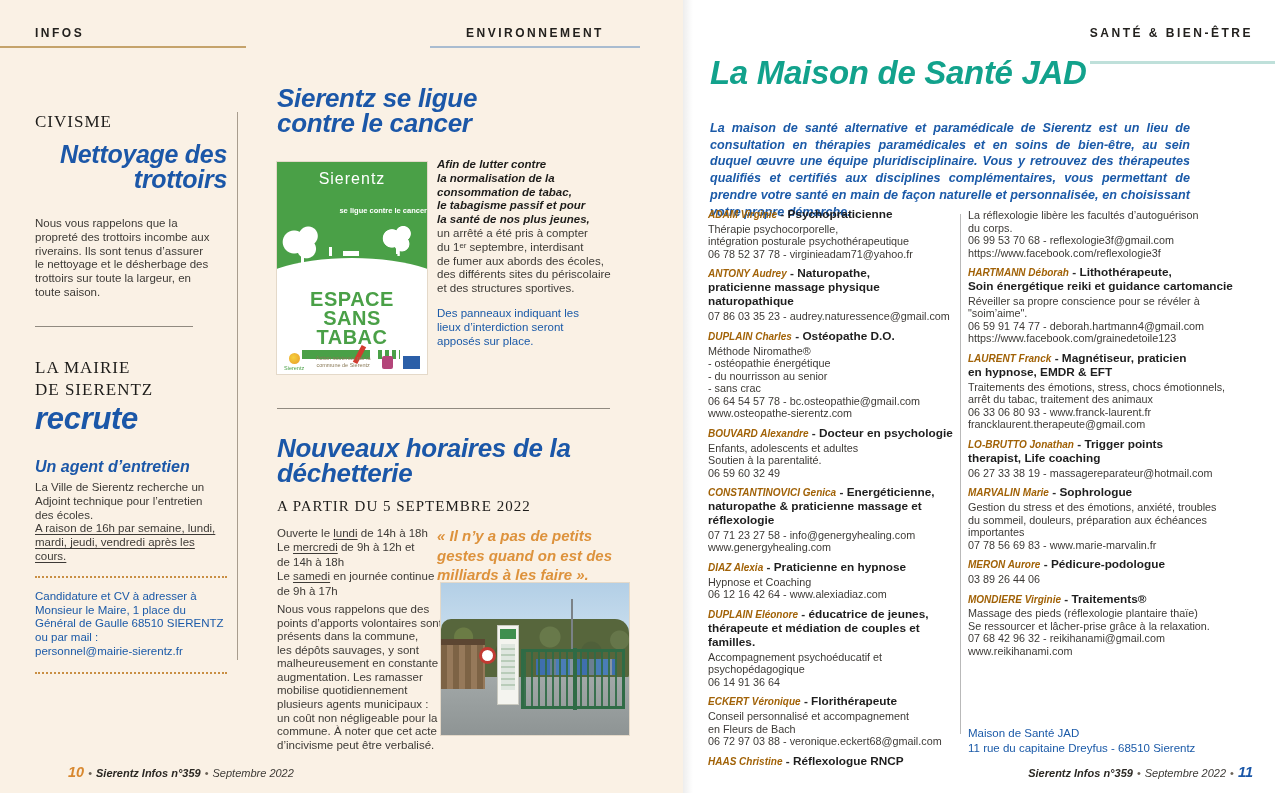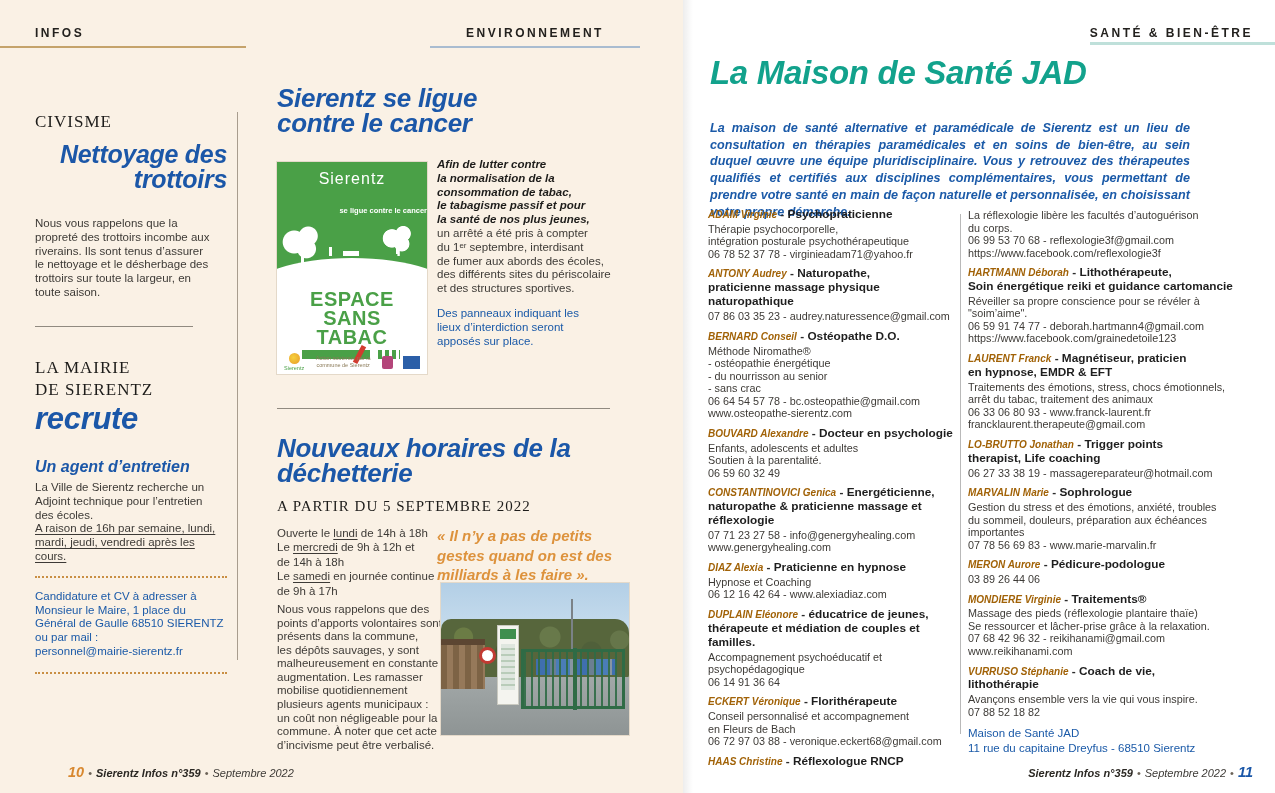--- a/index.html
+++ b/index.html
@@ -7,21 +7,21 @@
        font-family:"Liberation Sans",sans-serif;color:#3d3a36;}
   .page{position:absolute;top:0;height:793px;}
   .page-left{left:0;width:683px;background:#faf1e5;}
   .page-right{left:683px;width:592px;background:#ffffff;}
   .spine{position:absolute;left:683px;top:0;width:10px;height:793px;
          background:linear-gradient(90deg,rgba(0,0,0,.07),rgba(0,0,0,0));pointer-events:none;}
   
   .hdr{position:absolute;font-size:12px;letter-spacing:2.5px;font-weight:700;color:#23211e;padding-bottom:6px;}
   .hdr-left{left:0;top:26px;width:246px;border-bottom:2px solid #c5a36b;padding-left:35px;box-sizing:border-box;}
   .hdr-center{left:430px;top:26px;width:210px;border-bottom:2px solid #a9bcd0;text-align:center;}
-  .hdr-right{right:0;top:26px;border-bottom:3px solid #bfe0da;padding-right:22px;padding-bottom:2px;}
+  .hdr-right{right:0;top:26px;border-bottom:3px solid #bfe0da;padding-right:22px;padding-bottom:21px;}
   
   .kicker{font-family:"Liberation Serif",serif;font-size:17px;letter-spacing:1px;color:#1d1c1a;}
   .blue-title{font-weight:700;font-style:italic;color:#1b57a8;margin:0;letter-spacing:-0.3px;}
   .t25{font-size:25px;line-height:.98;}
   .t26{font-size:26px;line-height:.98;}
   .t30{font-size:31px;line-height:1;}
   .body{font-size:11.5px;line-height:1.2;color:#3d3a36;margin:0;white-space:pre-line;}
   .blue-text{color:#1b5aa8;}
   .u{text-decoration:underline;text-underline-offset:2px;}
   .u-block{display:block;text-decoration:underline;text-underline-offset:2px;}
@@ -281,21 +281,21 @@
 06 78 52 37 78 - virginieadam71@yahoo.fr</div>
         </div>
 
         <div class="pract">
           <div class="phead"><span class="pname">ANTONY Audrey</span><span class="psep"> - </span><span class="prole">Naturopathe,
 praticienne massage physique naturopathique</span></div>
           <div class="pdetails">07 86 03 35 23 - audrey.naturessence@gmail.com</div>
         </div>
 
         <div class="pract">
-          <div class="phead"><span class="pname">BERNARD Conseil</span><span class="psep"> - </span><span class="prole">Ostéopathe D.O.</span></div>
+          <div class="phead"><span class="pname">DUPLAIN Charles</span><span class="psep"> - </span><span class="prole">Ostéopathe D.O.</span></div>
           <div class="pdetails">Méthode Niromathe®
 - ostéopathie énergétique
 - du nourrisson au senior
 - sans crac
 06 64 54 57 78 - bc.osteopathie@gmail.com
 www.osteopathe-sierentz.com</div>
         </div>
 
         <div class="pract">
           <div class="phead"><span class="pname">BOUVARD Alexandre</span><span class="psep"> - </span><span class="prole">Docteur en psychologie</span></div>
@@ -386,26 +386,20 @@
         </div>
 
         <div class="pract">
           <div class="phead"><span class="pname">MONDIERE Virginie</span><span class="psep"> - </span><span class="prole">Traitements®</span></div>
           <div class="pdetails">Massage des pieds (réflexologie plantaire thaïe)
 Se ressourcer et lâcher-prise grâce à la relaxation.
 07 68 42 96 32 - reikihanami@gmail.com
 www.reikihanami.com</div>
         </div>
 
-        <div class="pract">
-          <div class="phead"><span class="pname">VURRUSO Stéphanie</span><span class="psep"> - </span><span class="prole">Coach de vie,
-lithothérapie</span></div>
-          <div class="pdetails">Avançons ensemble vers la vie qui vous inspire.
-07 88 52 18 82</div>
-        </div>
       </div>
 
     <div class="address" style="position:absolute;left:285px;top:698px;">Maison de Santé JAD
 11 rue du capitaine Dreyfus - 68510 Sierentz</div>
 
     <div class="footer footer-right">
       <span class="ftitle">Sierentz Infos n°359</span><span class="bullet">•</span><span class="fdate">Septembre 2022</span><span class="bullet">•</span><span class="pgnum pg-blue">11</span>
     </div>
   </section>
 

